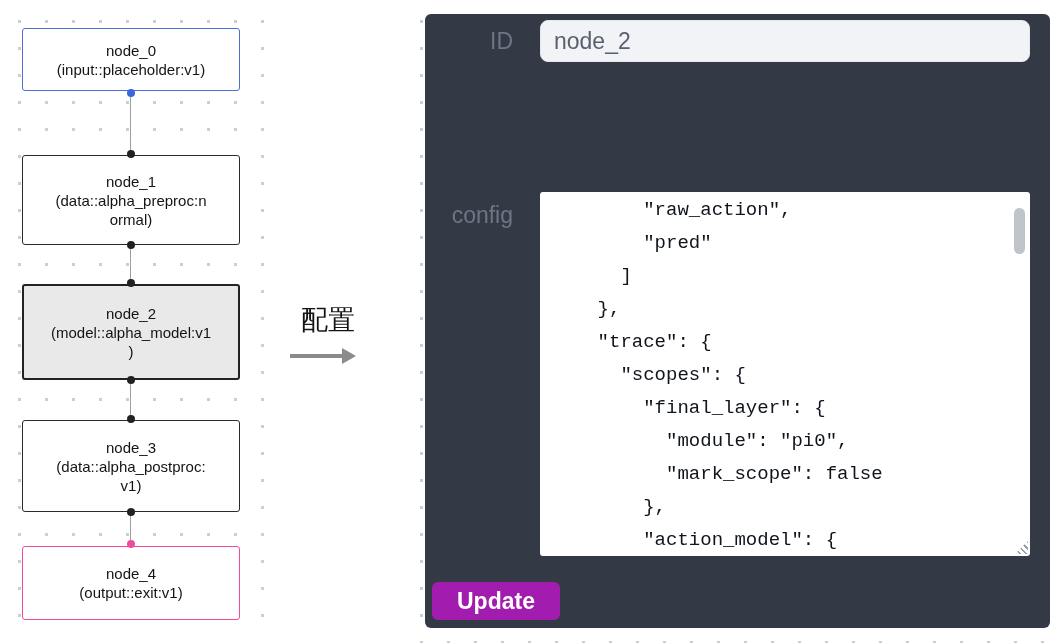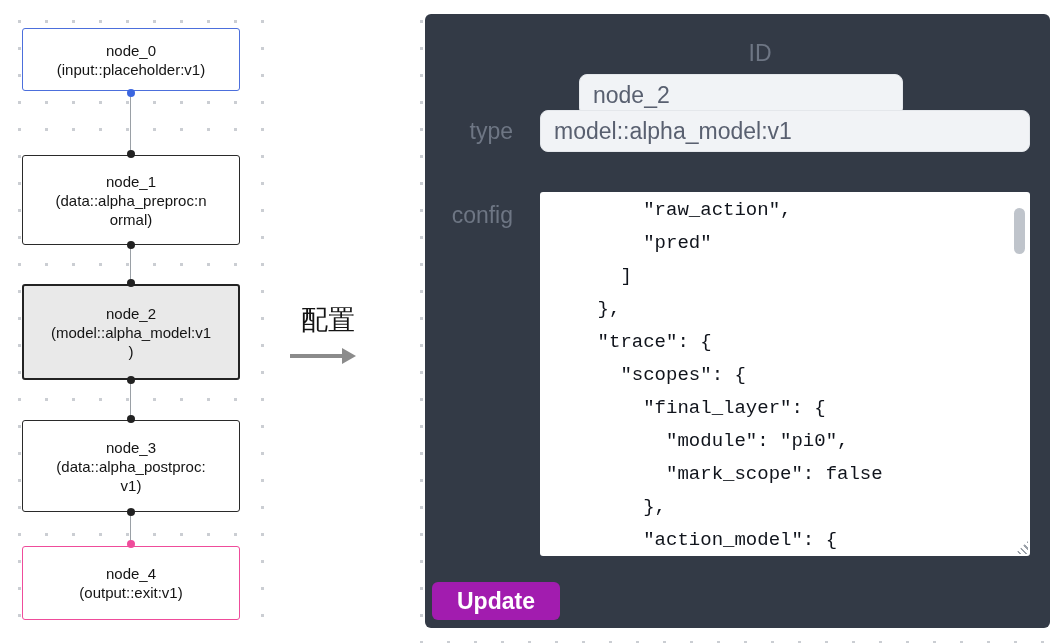--- a/index.html
+++ b/index.html
@@ -51,21 +51,21 @@
   .transfer-label{font-size:27px;color:#141414;}
   .arrow{position:relative;margin-top:10px;height:16px;}
   .arrow-line{position:absolute;left:2px;top:6px;width:56px;height:4px;background:#8b8b8b;}
   .arrow-head{position:absolute;left:54px;top:0;width:0;height:0;
     border-left:14px solid #8b8b8b;border-top:8px solid transparent;border-bottom:8px solid transparent;}
   
   .panel-area{position:absolute;left:402px;top:0;width:660px;height:643px;}
   .panel{position:absolute;left:23px;top:14px;width:625px;height:614px;
     background:#333a46;border-radius:6px;}
   .frow{position:absolute;left:0;width:605px;display:flex;align-items:center;}
-  #row-id{top:18px;flex-direction:column;}
+  #row-id{top:6px;}
   #row-type{top:96px;}
   #row-config{top:178px;align-items:flex-start;}
   .flabel{width:88px;flex:none;text-align:right;color:#6e7684;font-size:23px;line-height:42px;}
   #row-config .flabel{line-height:30px;padding-top:8px;}
   .fctrl{margin-left:27px;flex:1;}
   input.fld{
     width:100%;height:42px;box-sizing:border-box;
     background:#f1f3f6;border:1px solid #e4e7eb;border-radius:8px;
     font-size:23px;color:#596070;padding:0 13px;
     font-family:"Liberation Sans", sans-serif;outline:none;
@@ -138,26 +138,20 @@
 <div class="panel-area dots-bg">
   <div class="panel">
 
     <div class="frow" id="row-id">
       <div class="flabel">ID</div>
       <div class="fctrl">
         <input class="fld" type="text" value="node_2" style="">
       </div>
     </div>
 
-    <div class="frow" id="row-type">
-      <div class="flabel">type</div>
-      <div class="fctrl">
-        <input class="fld" type="text" value="model::alpha_model:v1" style="">
-      </div>
-    </div>
 
     <div class="frow" id="row-config">
       <div class="flabel">config</div>
       <div class="fctrl">
         <div class="config-box">
           <pre class="config-pre">        "raw_action",
         "pred"
       ]
     },
     "trace": {

